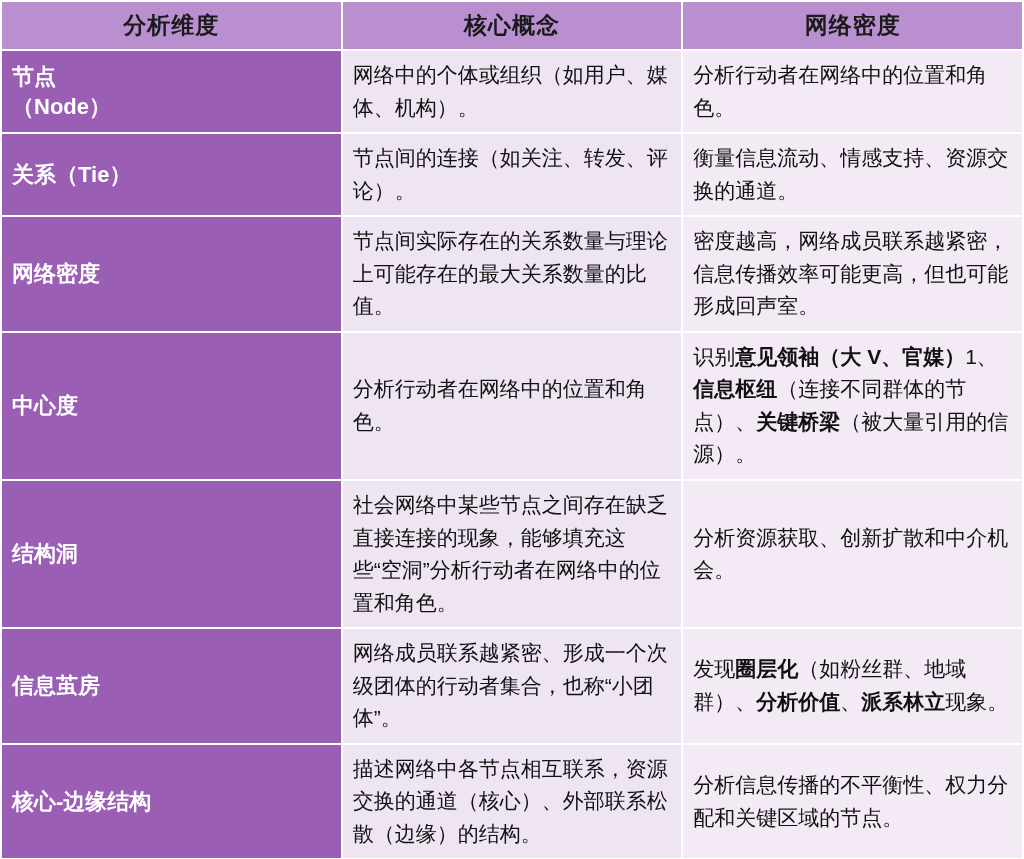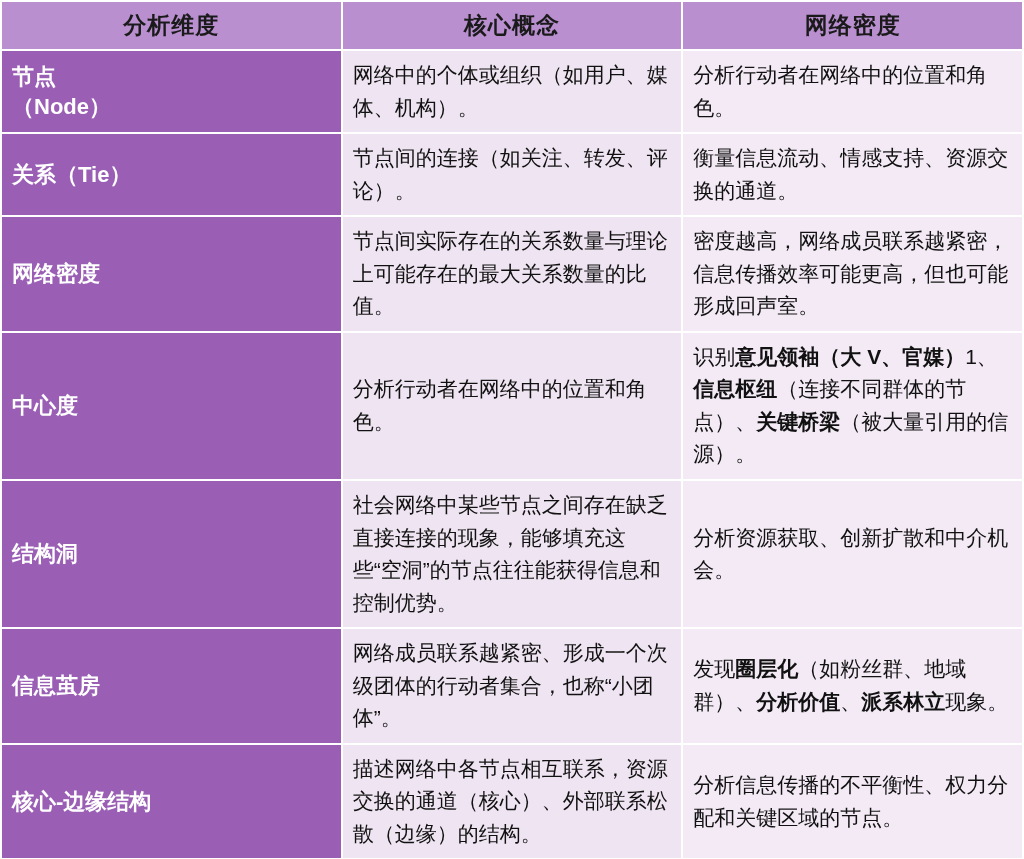--- a/index.html
+++ b/index.html
@@ -140,21 +140,21 @@
           </td>
         <td class="col-value">
             <span class="rich">识别<b>意见领袖（大 V、官媒）</b>1、<b>信息枢纽</b>（连接不同群体的节点）、<b>关键桥梁</b>（被大量引用的信源）。</span>
           </td>
       </tr>
       <tr>
         <td class="col-dim">
             <span class="cell-text">结构洞</span>
           </td>
         <td class="col-concept">
-            <span class="cell-text">社会网络中某些节点之间存在缺乏直接连接的现象，能够填充这些“空洞”的节点往往能获得信息和控制优势。</span>
+            <span class="cell-text">社会网络中某些节点之间存在缺乏直接连接的现象，能够填充这些“空洞”分析行动者在网络中的位置和角色。</span>
           </td>
         <td class="col-value">
             <span class="cell-text">分析资源获取、创新扩散和中介机会。</span>
           </td>
       </tr>
       <tr>
         <td class="col-dim">
             <span class="cell-text">信息茧房</span>
           </td>
         <td class="col-concept">

